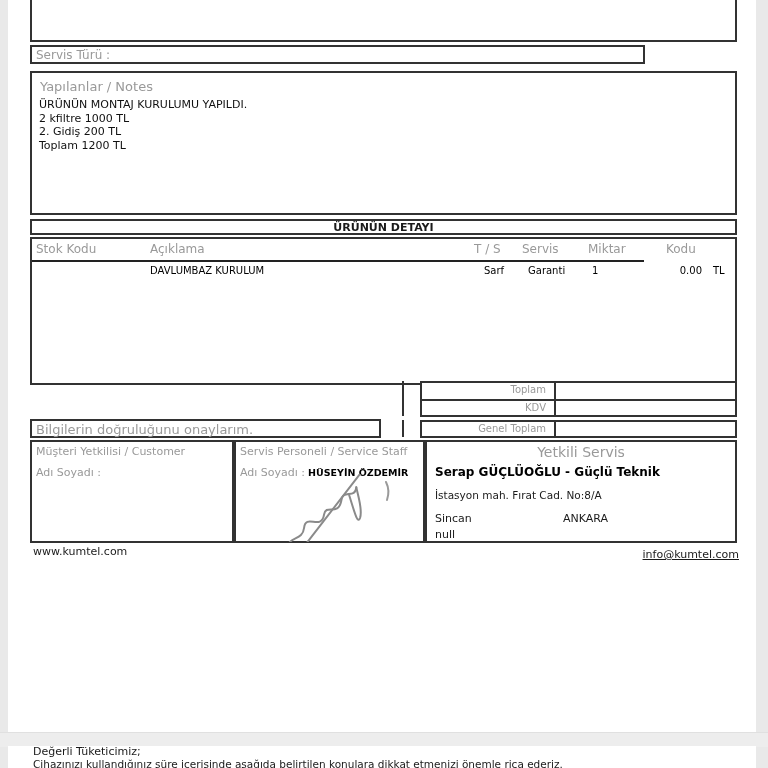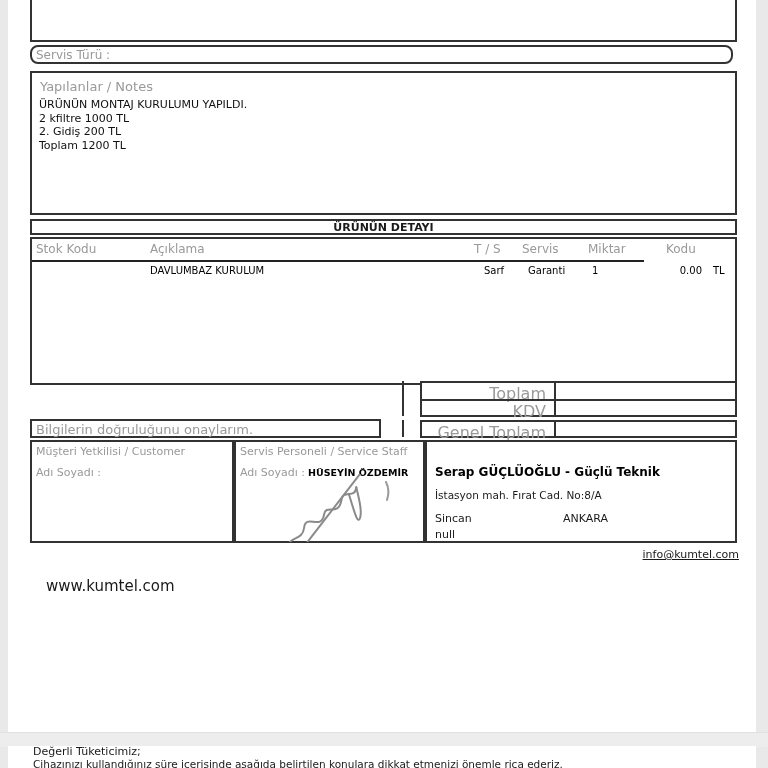--- a/index.html
+++ b/index.html
@@ -14,21 +14,21 @@
   #band{position:absolute;left:0;top:732px;width:768px;height:14px;background:#ededed;border-top:1px solid #e0e0e0;}
   #page2{left:8px;top:746px;width:748px;height:22px;}
 
   .box{position:absolute;border:2px solid #323232;background:#fff;box-sizing:border-box;}
   .glabel{color:#999;}
   .abs{position:absolute;}
 
   
   #top-box{left:30px;top:-8px;width:707px;height:50px;}
   
-  #servis-row{left:30px;top:45px;width:703px;height:19px;border-radius:8px;}
+  #servis-row{left:30px;top:45px;width:615px;height:19px;}
   #servis-row .lbl{position:absolute;left:4px;top:1px;font-size:12px;}
   #servis-row .val{position:absolute;left:138px;top:1px;font-size:12.5px;font-weight:bold;color:#000;margin-top:46px;}
 
   
   #notes-box{left:30px;top:71px;width:707px;height:144px;}
   #notes-box .title{position:absolute;left:8px;top:6px;font-size:13px;}
   #notes-box .body{position:absolute;left:7px;top:25px;font-size:11px;line-height:13.5px;white-space:pre-line;color:#111;}
 
   
   #islem-title{left:30px;top:219px;width:707px;height:16px;text-align:center;font-weight:bold;font-size:11px;line-height:14px;}
@@ -37,21 +37,21 @@
   #table-box .hdr span{position:absolute;top:3px;font-size:12px;color:#999;}
   .h-stok{left:4px;}  .h-acik{left:118px;} .h-ts{left:442px;} .h-servis{left:490px;} .h-miktar{left:556px;} .h-tutar{left:634px;}
   #table-box .row1{position:absolute;left:0;top:26px;width:703px;height:14px;font-size:10px;color:#000;}
   #table-box .row1 span{position:absolute;top:0;}
   .c-acik{left:118px;} .c-ts{left:452px;} .c-servis{left:496px;} .c-miktar{left:560px;} .c-tutar{left:630px;width:40px;text-align:right;} .c-cur{left:681px;}
 
   
   #totals-box{left:420px;top:381px;width:317px;height:36px;}
   .t-row{position:relative;height:16px;}
   .t-row + .t-row{border-top:2px solid #323232;}
-  .t-lbl{position:absolute;left:0;top:1px;width:124px;text-align:right;font-size:16px;color:#999;}
+  .t-lbl{position:absolute;left:0;top:1px;width:124px;text-align:right;font-size:10px;color:#999;}
   .t-div{position:absolute;left:132px;top:0;bottom:0;width:2px;background:#323232;}
   .t-val{position:absolute;left:140px;top:1px;font-size:12px;}
   #genel-box{left:420px;top:420px;width:317px;height:18px;}
   .stub{position:absolute;width:2px;background:#323232;}
 
   
   #bilgi-box{left:30px;top:419px;width:351px;height:19px;}
   #bilgi-box .title{position:absolute;left:4px;top:1px;font-size:13px;color:#999;white-space:nowrap;}
 
   #musteri-box{left:30px;top:440px;width:204px;height:103px;}
@@ -61,21 +61,21 @@
   .name-lbl{position:absolute;left:4px;top:24px;font-size:11px;color:#999;}
   #personel-box .staff-name{position:absolute;left:72px;top:25px;font-size:9.5px;font-weight:bold;color:#000;white-space:nowrap;}
   #personel-box svg{position:absolute;left:22px;top:32px;}
   #yetkili-box .yt-title{position:absolute;left:0;top:2px;width:100%;text-align:center;font-size:14px;color:#999;}
   #yetkili-box .yt-name{position:absolute;left:8px;top:23px;font-size:12px;font-weight:bold;color:#000;white-space:nowrap;}
   #yetkili-box .yt-addr{position:absolute;left:8px;top:47px;font-size:10.5px;}
   #yetkili-box .yt-district{position:absolute;left:8px;top:70px;font-size:11px;}
   #yetkili-box .yt-city{position:absolute;left:136px;top:70px;font-size:11px;}
   #yetkili-box .yt-extra{position:absolute;left:8px;top:86px;font-size:11px;}
 
-  #footer-left{position:absolute;left:46px;top:545px;font-size:15px;margin-top:32px;}
+  #footer-left{position:absolute;left:33px;top:545px;font-size:11px;}
   #footer-right{position:absolute;right:29px;top:548px;font-size:11px;text-decoration:underline;}
 
   #notice1{position:absolute;left:33px;top:745px;font-size:11px;}
   #notice2{position:absolute;left:33px;top:758px;font-size:10.5px;white-space:nowrap;}
 </style>
 </head>
 <body>
 
 <div class="page" id="page1"></div>
 <div id="band"></div>
@@ -157,20 +157,21 @@
     <g stroke="#8a8a8a" stroke-width="2" fill="none" stroke-linecap="round" transform="rotate(-36 75 34)">
       <path d="M14,42 C22,28 30,44 40,33 C50,22 52,46 64,34 C72,26 74,44 86,33 C94,24 98,40 106,31"></path>
       <path d="M2,56 L118,22"></path>
       <path d="M96,32 C90,50 85,62 91,58 C98,53 102,40 106,31"></path>
     </g>
     <path d="M128,8 C131,14 131,20 129,26" stroke="#9a9a9a" stroke-width="2" fill="none" stroke-linecap="round"></path>
   </svg>
 </div>
 
 <div class="box" id="yetkili-box">
+  <div class="yt-title">Yetkili Servis</div>
   <div class="yt-name">Serap GÜÇLÜOĞLU - Güçlü Teknik</div>
   <div class="yt-addr">İstasyon mah. Fırat Cad. No:8/A</div>
   <div class="yt-district">Sincan</div>
   <div class="yt-city">ANKARA</div>
   <div class="yt-extra">null</div>
 </div>
 
 <div id="footer-left">www.kumtel.com</div>
 <div id="footer-right">info@kumtel.com</div>
 

